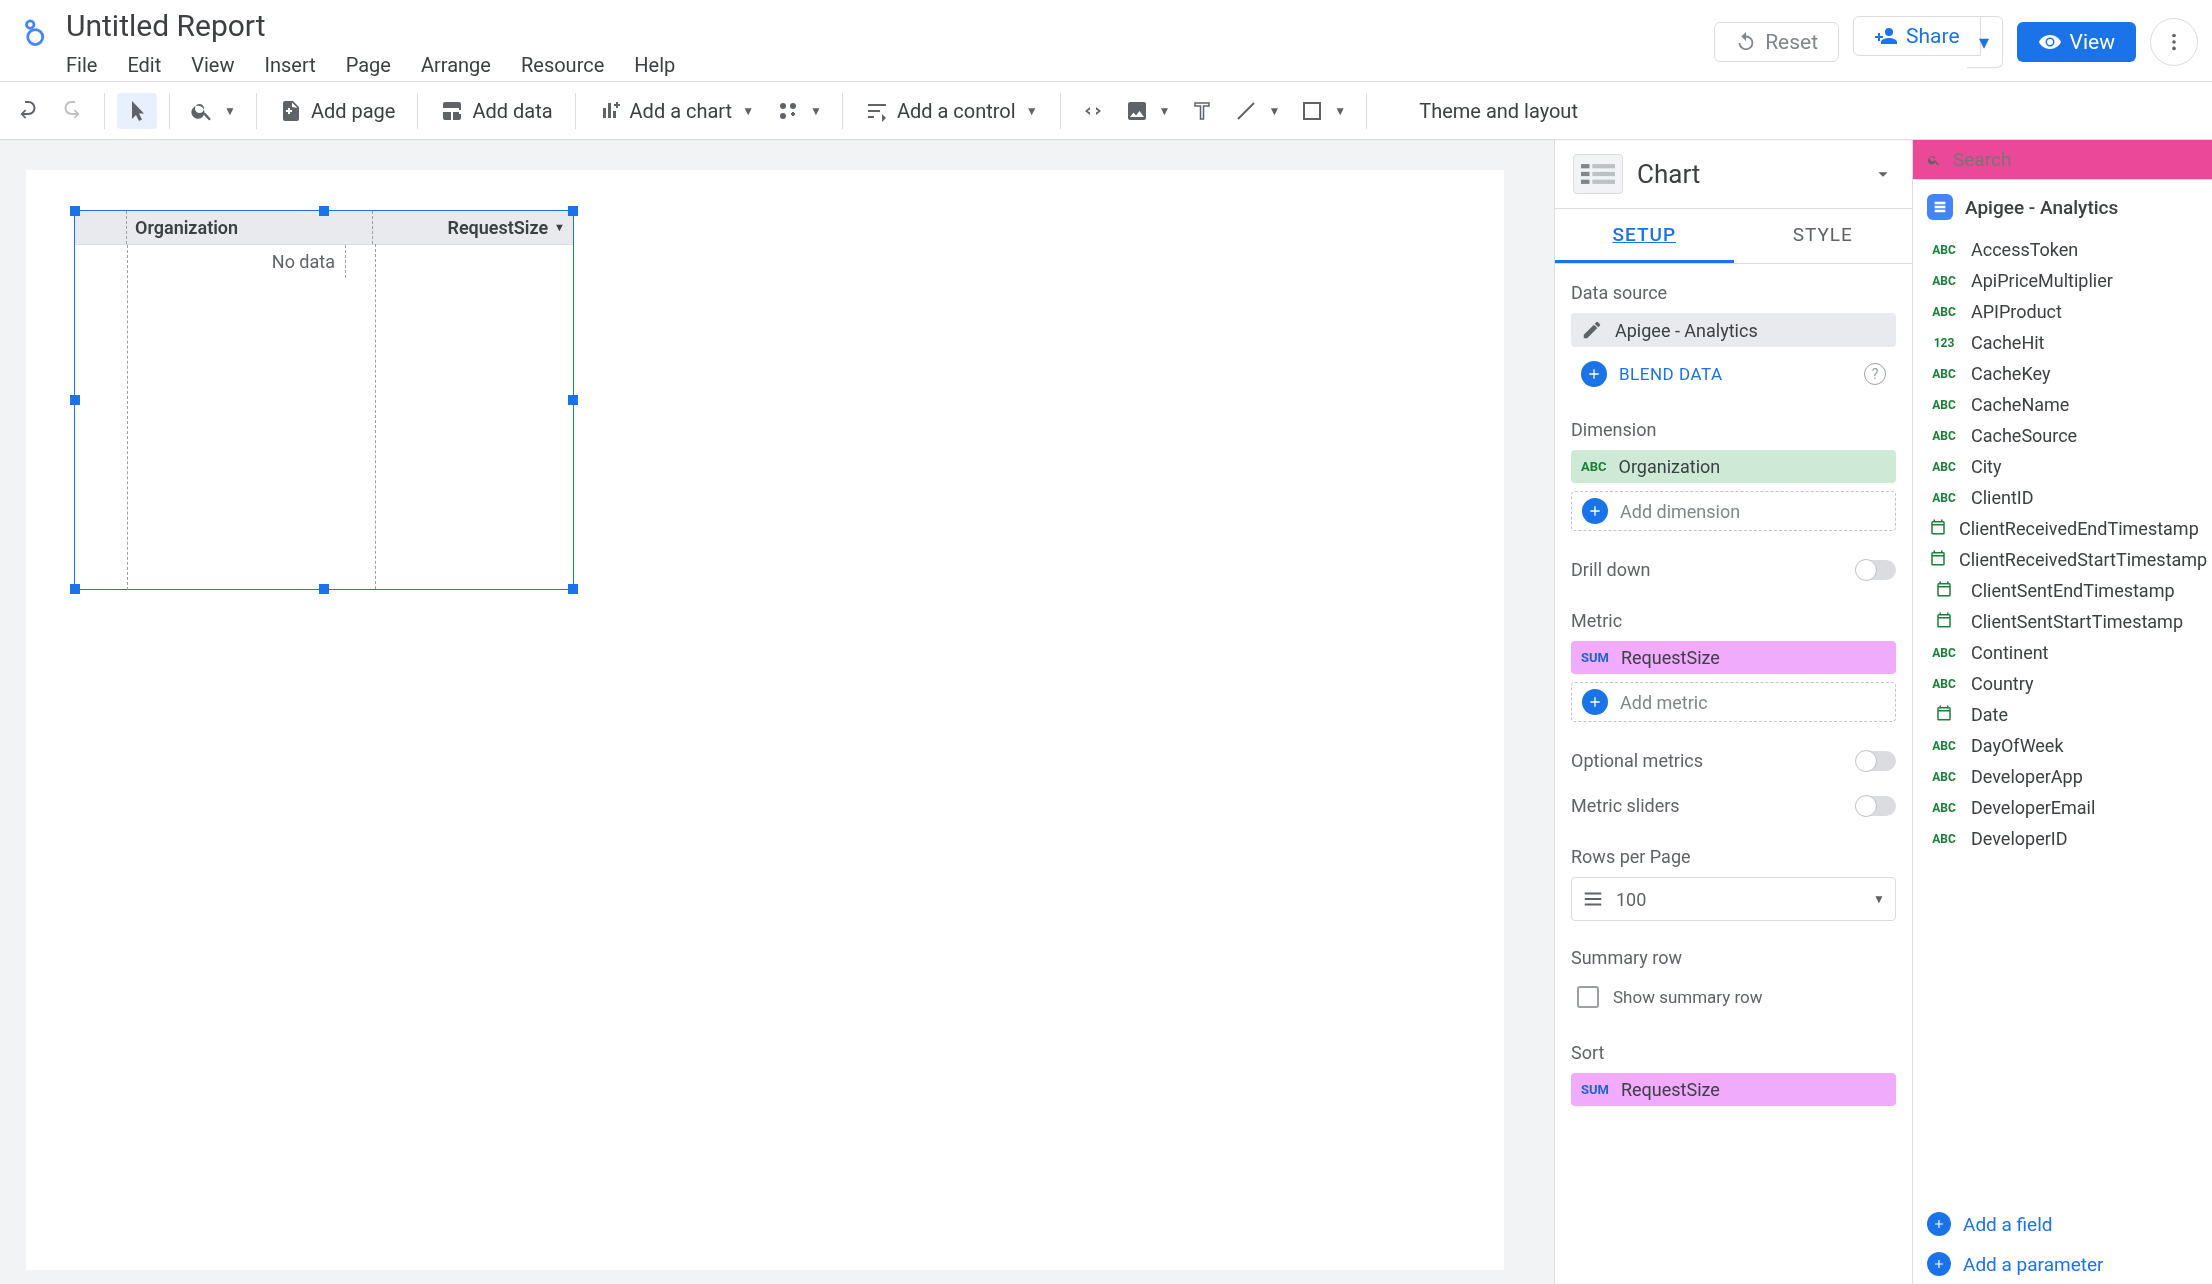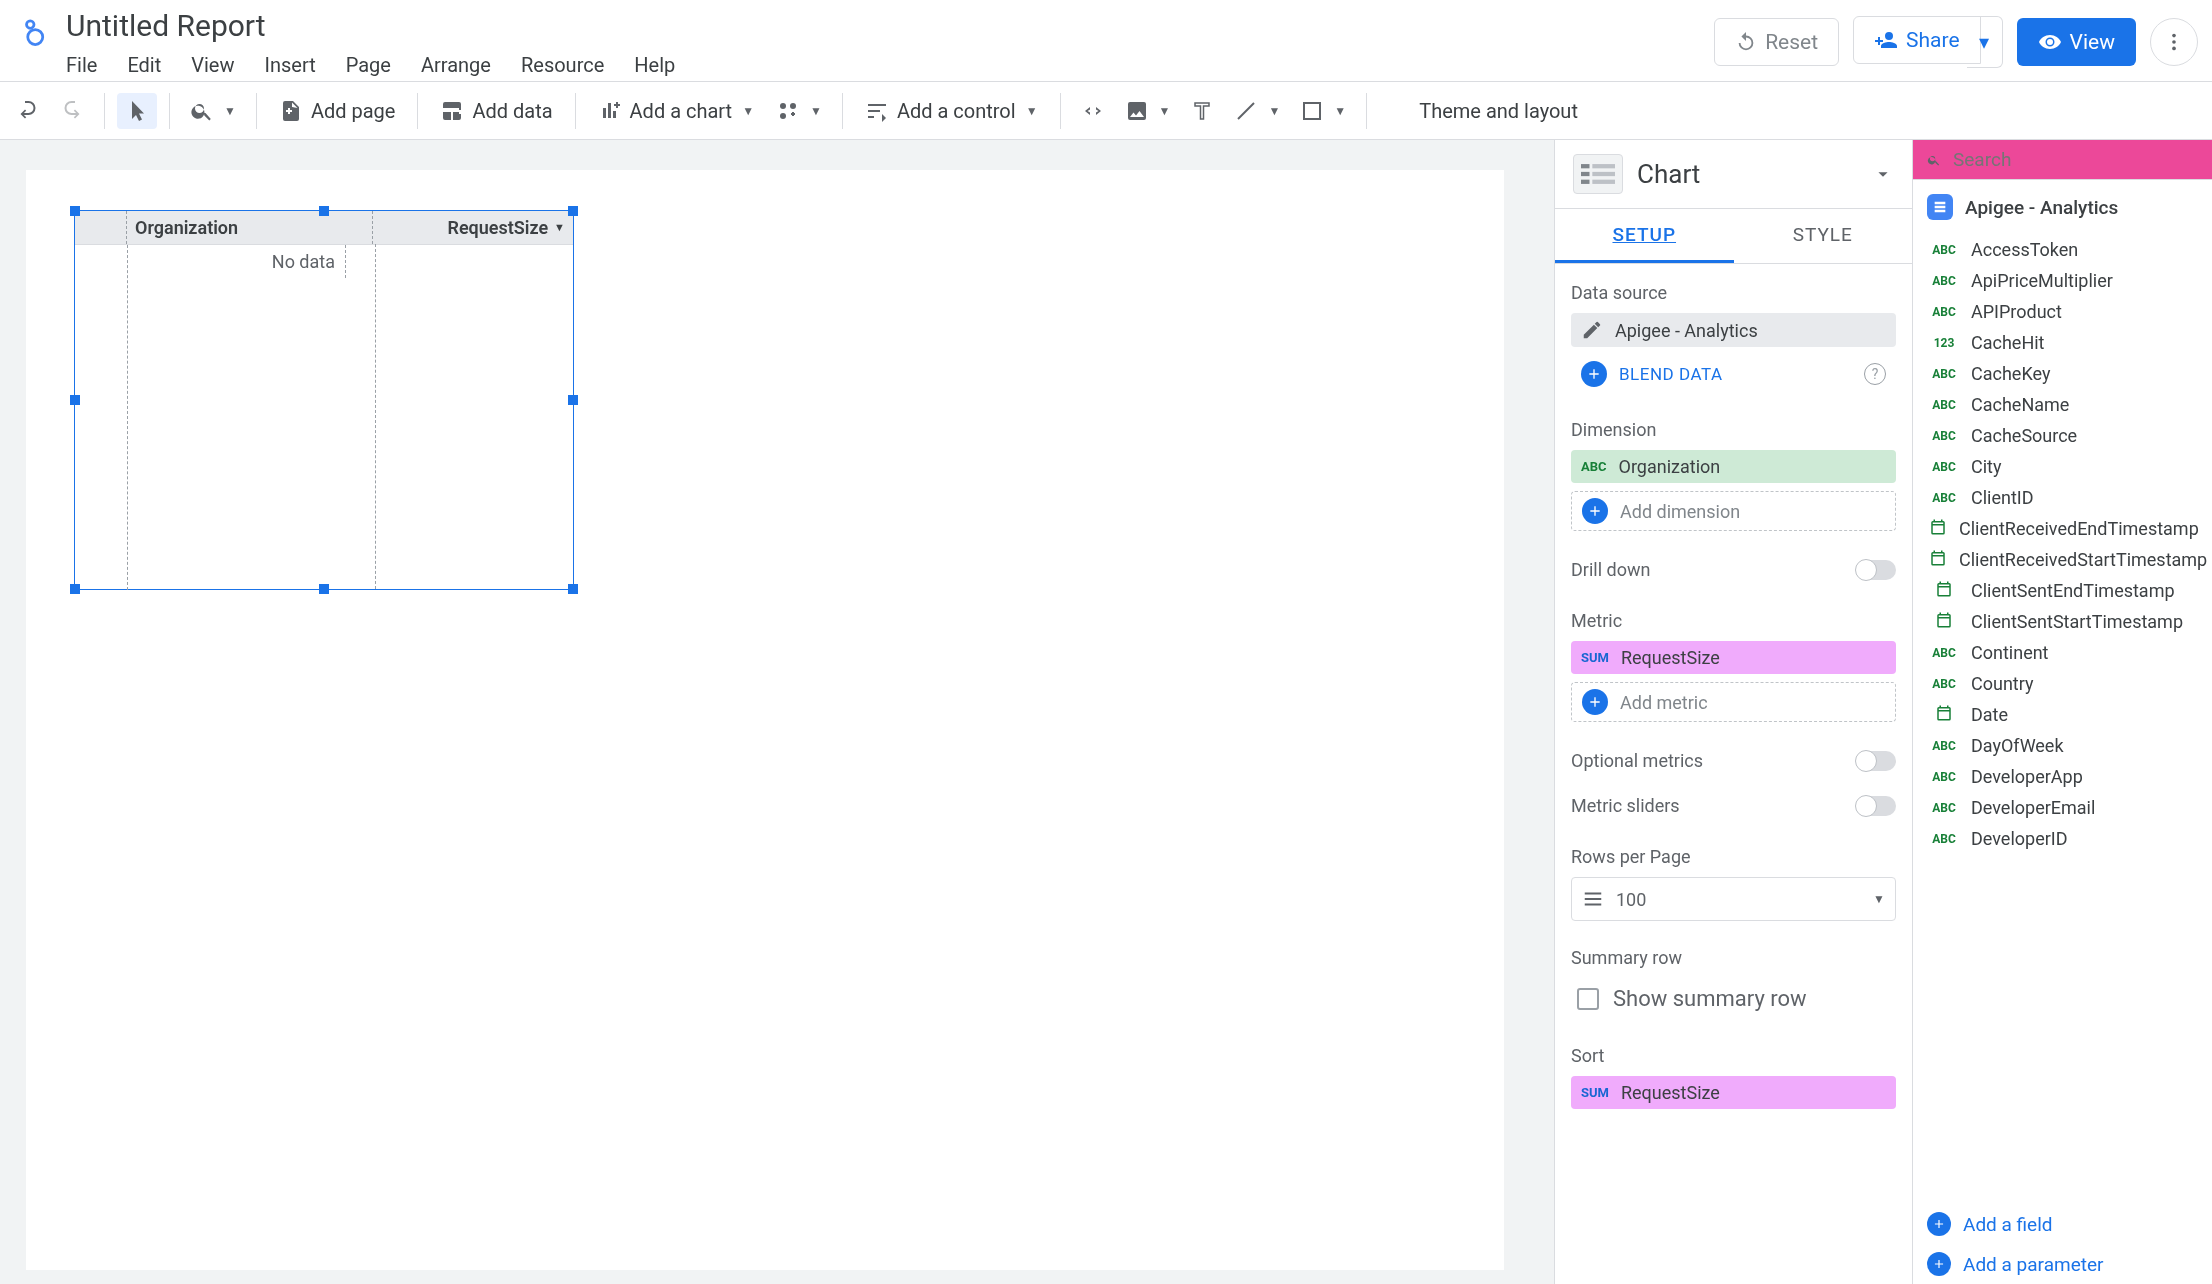--- a/index.html
+++ b/index.html
@@ -7,21 +7,21 @@
 
   
   .header { display: flex; align-items: flex-start; height: 82px; border-bottom: 1px solid #dadce0; padding: 6px 14px 11px 14px; }
   .logo { width: 40px; height: 40px; display:flex; align-items:center; justify-content:center; margin-top:6px; margin-right:6px;}
   .logo svg { width: 30px; height: 30px; }
   .header-center { flex:1; display:flex; flex-direction:column; }
   .report-title { font-size: 30px; color:#3c4043; padding:2px 0 2px 6px; font-weight:400;}
   .menu-bar { display:flex; gap: 30px; padding: 8px 6px 0 6px; font-size: 20px; color:#3c4043;}
   .menu-bar span { cursor:pointer; }
   .header-actions { display:flex; align-items:center; gap:14px; padding-top:10px; }
-  .btn { display:flex; align-items:center; gap:8px; height:48px; padding:0 20px; border-radius:6px; font-size:21px; cursor:pointer; border:1px solid transparent;}
+  .btn { display:flex; align-items:center; gap:8px; height:40px; padding:0 20px; border-radius:6px; font-size:21px; cursor:pointer; border:1px solid transparent;}
   .btn-reset { border:1px solid #dadce0; color:#80868b;}
   .btn-reset svg { width:22px; height:22px; fill:#80868b;}
   .btn-share { border:1px solid #dadce0; color:#1a73e8;}
   .btn-share svg { width:24px; height:24px; fill:#1a73e8;}
   .share-drop { border:1px solid #dadce0; border-left:none; display:flex; align-items:center; justify-content:center; width:36px; height:52px; border-radius:0 6px 6px 0; margin-left:-14px; color:#1a73e8;}
   .btn-view { background:#1a73e8; color:#fff; }
   .btn-view svg { width:24px; height:24px; fill:#fff;}
   .more-btn { width:48px; height:48px; border:1px solid #dadce0; border-radius:50%; display:flex; align-items:center; justify-content:center; color:#5f6368;}
 
   
@@ -76,21 +76,21 @@
   .blend-row { display:flex; align-items:center; gap:12px; padding:6px 10px;}
   .blend-row .add-btn { width:26px; height:26px; border-radius:50%; background:#1a73e8; display:flex; align-items:center; justify-content:center;}
   .blend-row .add-btn svg { fill:#fff; width:16px; height:16px;}
   .blend-row .txt { color:#1a73e8; font-size:17px; letter-spacing:0.5px; flex:1;}
   .blend-row .help { width:22px; height:22px; border:1.5px solid #9aa0a6; border-radius:50%; display:flex; align-items:center; justify-content:center; font-size:14px; color:#9aa0a6;}
   .toggle-row { display:flex; justify-content:space-between; align-items:center; padding:12px 6px; font-size:18px; color:#5f6368;}
   .toggle { width:40px; height:20px; background:#dadce0; border-radius:20px; position:relative;}
   .toggle .knob { width:22px; height:22px; background:#fff; border:1px solid #bdc1c6; border-radius:50%; position:absolute; top:-1px; left:-1px;}
   .sel-box { display:flex; align-items:center; border:1px solid #dadce0; border-radius:4px; height:44px; padding:0 10px; gap:12px; font-size:18px; color:#5f6368;}
   .sel-box svg { width:22px; height:22px; fill:#5f6368;}
-  .checkbox-row { display:flex; align-items:center; gap:14px; padding:8px 6px; font-size:22px; color:#5f6368;}
+  .checkbox-row { display:flex; align-items:center; gap:14px; padding:8px 6px; font-size:17px; color:#5f6368;}
   .checkbox { width:22px; height:22px; border:2px solid #9aa0a6; border-radius:3px;}
 
   
   .data-panel { width:300px; border-left:1px solid #dadce0; display:flex; flex-direction:column; font-size:19px;}
   .data-header { display:flex; align-items:center; gap:14px; padding:14px 18px; border-bottom:1px solid #dadce0;}
   .data-header svg { width:28px; height:24px; fill:#5f6368;}
   .data-header .title { font-size:26px;}
   .search-row { display:flex; align-items:center; gap:12px; padding:8px 14px; background:#ec4899; border-bottom:1px solid #dadce0;}
   .search-row svg { width:22px; height:22px; fill:#5f6368;}
   .search-row input { border:none; outline:none; background:transparent; font-size:19px; flex:1;}

